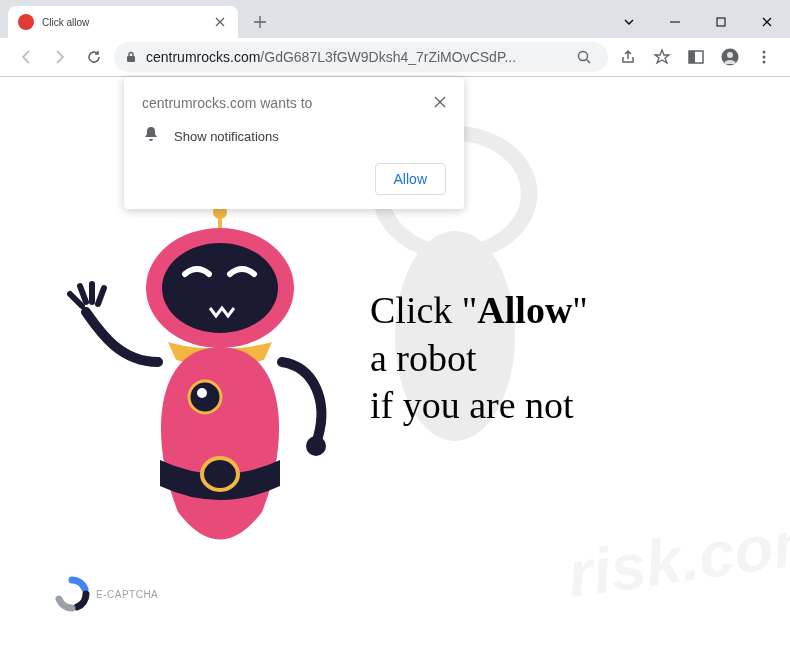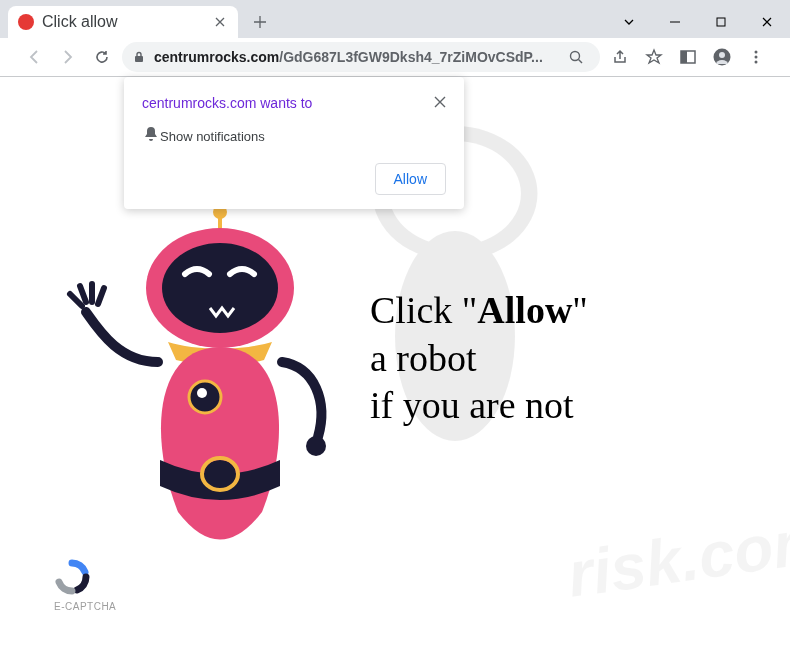--- a/index.html
+++ b/index.html
@@ -33,21 +33,21 @@
       position: relative;
     }
     .tab-favicon {
       width: 16px;
       height: 16px;
       border-radius: 50%;
       background: #e53935;
       flex-shrink: 0;
     }
     .tab-title {
-      font-size: 16px;
+      font-size: 10px;
       color: #3c4043;
       flex: 1;
       white-space: nowrap;
       overflow: hidden;
     }
     .tab-close {
       width: 16px;
       height: 16px;
       display: flex;
       align-items: center;
@@ -82,23 +82,22 @@
       justify-content: center;
       color: #000;
       cursor: pointer;
     }
     .win-ctrl svg { display: block; }
     .toolbar {
       display: flex;
       align-items: center;
       background: #fff;
       height: 38px;
-      padding: 0 20px;
+      padding: 0 12px;
       gap: 6px;
-      font-weight: bold;
     }
     .nav-btn {
       width: 28px;
       height: 28px;
       display: flex;
       align-items: center;
       justify-content: center;
       border-radius: 50%;
       color: #5f6368;
       cursor: pointer;
@@ -173,31 +172,32 @@
       z-index: 10;
     }
     .perm-header {
       display: flex;
       justify-content: space-between;
       align-items: flex-start;
       margin-bottom: 14px;
     }
     .perm-title {
       font-size: 14px;
-      color: #6d28d9;
+      color: #737373;
     }
     .perm-close {
       color: #5f6368;
       font-size: 16px;
       cursor: pointer;
       line-height: 1;
     }
     .perm-body {
       display: flex;
       align-items: center;
+      gap: 14px;
       margin-bottom: 16px;
     }
     .bell-icon { color: #5f6368; }
     .perm-text {
       font-size: 13px;
       color: #3c4043;
     }
     .perm-buttons {
       display: flex;
       justify-content: flex-end;
@@ -225,21 +225,21 @@
       font-size: 38px;
       color: #000;
       line-height: 1.25;
     }
     .main-text .bold { font-weight: bold; }
     .ecaptcha {
       position: absolute;
       left: 54px;
       bottom: 42px;
       display: flex;
-      flex-direction: column;
+      align-items: center;
       gap: 6px;
     }
     .ecaptcha-label {
       font-size: 10px;
       letter-spacing: 0.5px;
       color: #9e9e9e;
     }
   </style>
 </head>
 <body>

